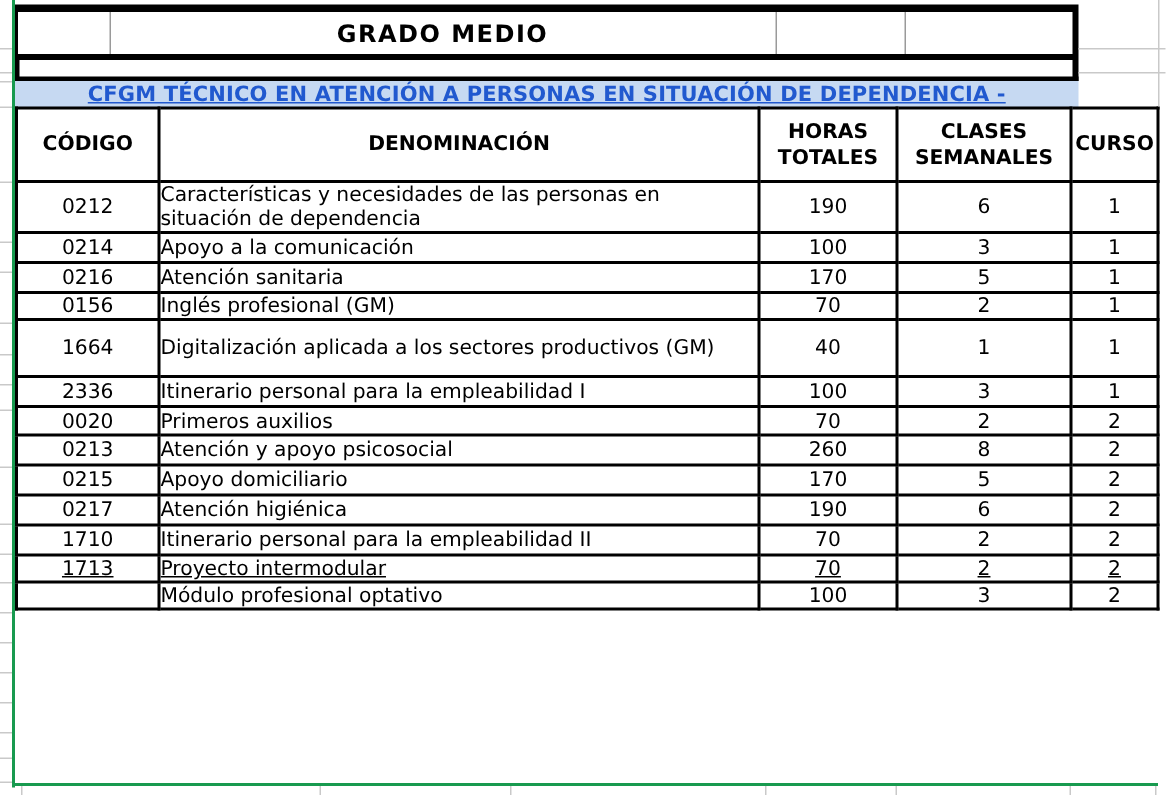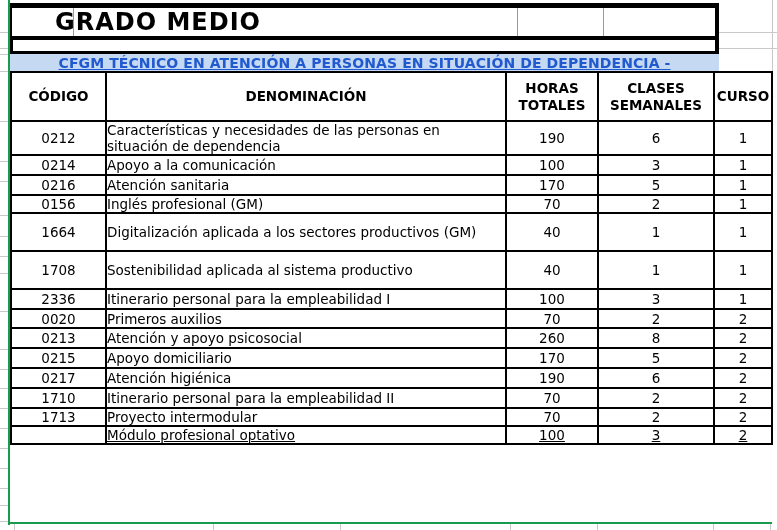--- a/index.html
+++ b/index.html
@@ -21,22 +21,22 @@
     position:absolute;left:10px;top:3px;width:709px;box-sizing:border-box;
   }
   .title-row{
     position:relative;box-sizing:border-box;height:37px;background:#fff;
     border-top:5px solid #000;border-bottom:4px solid #000;
     border-left:2px solid #000;border-right:4px solid #000;
     display:flex;align-items:center;
   }
   .title-div{position:absolute;top:0;bottom:0;width:1px;background:#9a9a9a;}
   .title-text{
-    position:absolute;left:43px;width:444px;
-    font-size:24px;font-weight:bold;letter-spacing:1px;white-space:nowrap;
+    position:absolute;left:61px;width:444px;text-align:center;
+    font-size:16px;font-weight:bold;letter-spacing:1px;white-space:nowrap;
   }
   .empty-row{
     box-sizing:border-box;height:14px;background:#fff;
     border-left:3px solid #000;border-right:4px solid #000;border-bottom:3px solid #000;
   }
   
   .banner{
     position:absolute;left:10px;top:54px;width:709px;height:18px;
     background:var(--banner-bg,#C6D9F2);
     display:flex;align-items:center;justify-content:center;
@@ -127,27 +127,20 @@
         <td class="c">2</td>
         <td class="c">1</td>
       </tr>
       <tr style="height: 38px;">
         <td class="c">1664</td>
         <td class="name">Digitalización aplicada a los sectores productivos (GM)</td>
         <td class="c">40</td>
         <td class="c">1</td>
         <td class="c">1</td>
       </tr>
-      <tr style="height: 38px;">
-        <td class="c">1708</td>
-        <td class="name">Sostenibilidad aplicada al sistema productivo</td>
-        <td class="c">40</td>
-        <td class="c">1</td>
-        <td class="c">1</td>
-      </tr>
       <tr style="height: 20px;">
         <td class="c">2336</td>
         <td class="name">Itinerario personal para la empleabilidad I</td>
         <td class="c">100</td>
         <td class="c">3</td>
         <td class="c">1</td>
       </tr>
       <tr style="height: 19px;">
         <td class="c hl">0020</td>
         <td class="name">Primeros auxilios</td>
@@ -176,28 +169,28 @@
         <td class="c">6</td>
         <td class="c">2</td>
       </tr>
       <tr style="height: 20px;">
         <td class="c">1710</td>
         <td class="name">Itinerario personal para la empleabilidad II</td>
         <td class="c">70</td>
         <td class="c">2</td>
         <td class="c">2</td>
       </tr>
-      <tr style="height: 17px;">
+      <tr style="height: 17px; text-decoration: underline;">
         <td class="c">1713</td>
         <td class="name">Proyecto intermodular</td>
         <td class="c">70</td>
         <td class="c">2</td>
         <td class="c">2</td>
       </tr>
-      <tr style="height: 16px; text-decoration: underline;">
+      <tr style="height: 16px;">
         <td class="c"></td>
         <td class="name">Módulo profesional optativo</td>
         <td class="c">100</td>
         <td class="c">3</td>
         <td class="c">2</td>
       </tr>
     </tbody>
 </table>
 
 <div class="stub h" style="top: 32px;"></div>

